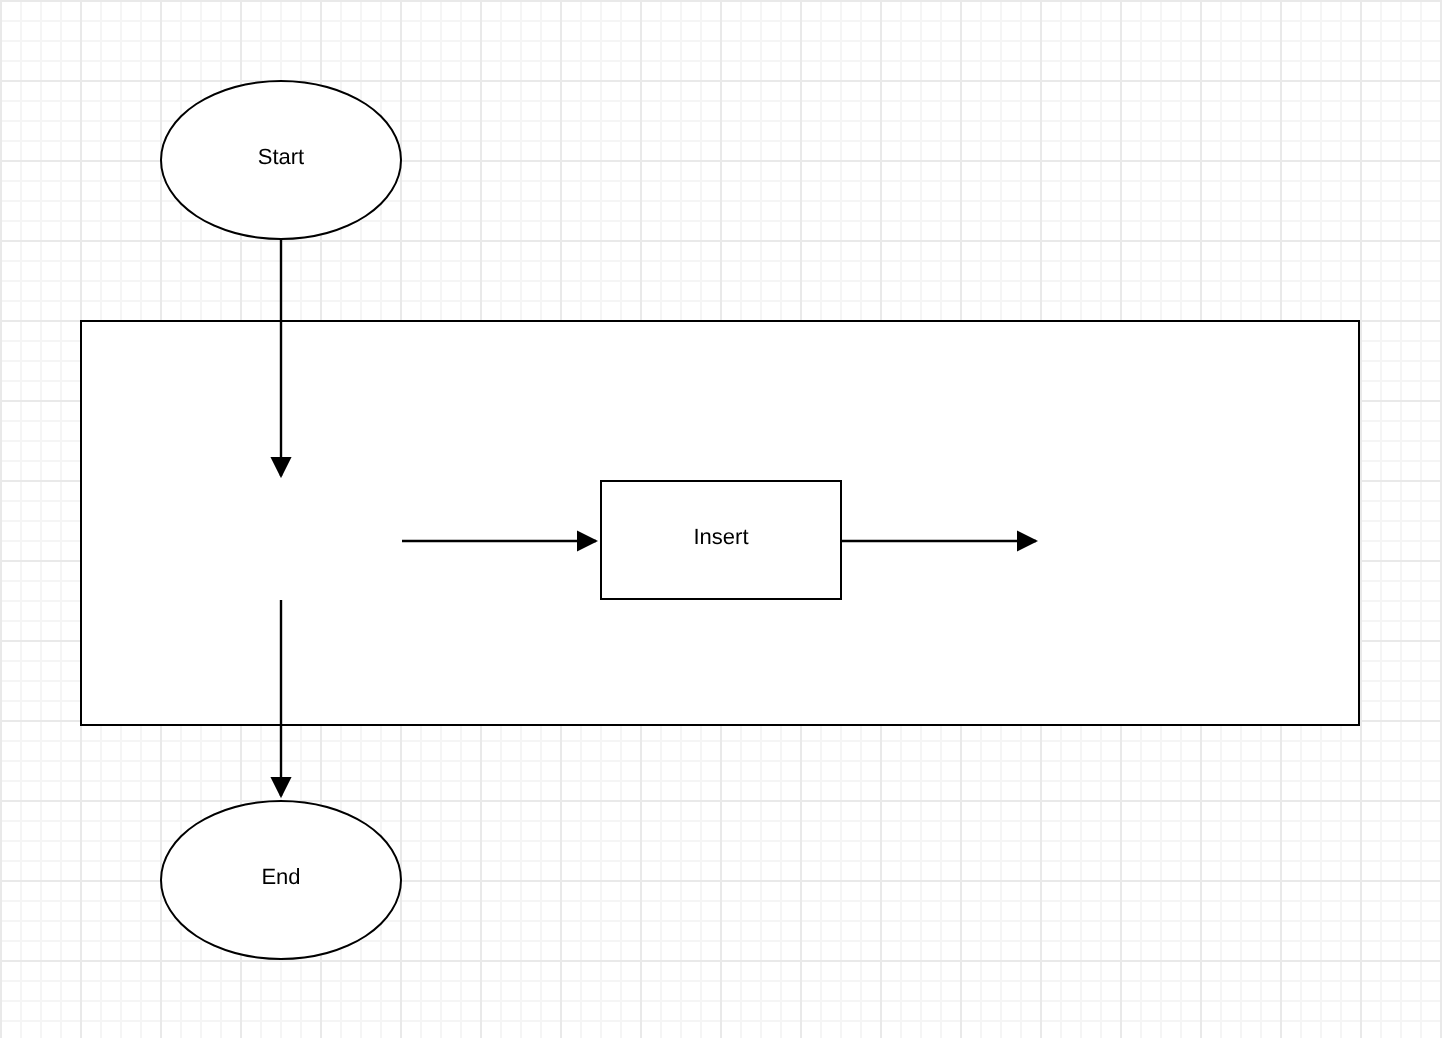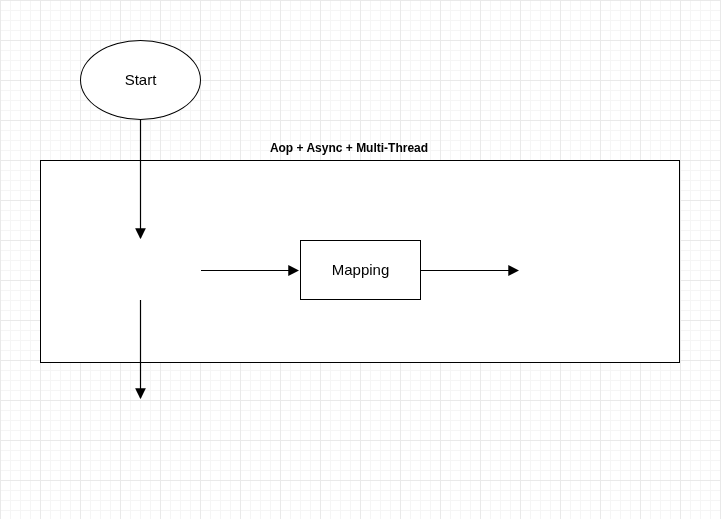--- a/index.html
+++ b/index.html
@@ -23,21 +23,21 @@
     background-size: 40px 40px, 40px 40px, 10px 10px, 10px 10px;
   }
   .node {
     position: absolute;
     box-sizing: border-box;
     background: #ffffff;
     border: 1px solid #000000;
     display: flex;
     align-items: center;
     justify-content: center;
-    font-size: 15px;
+    font-size: 11px;
     color: #000000;
     text-align: center;
     line-height: 1.2;
   }
   .ellipse { border-radius: 50%; }
   .node-start { left: 80px; top: 40px; width: 121px; height: 80px; }
   .node-end   { left: 80px; top: 400px; width: 121px; height: 80px; }
   .group-container {
     position: absolute;
     box-sizing: border-box;
@@ -62,33 +62,35 @@
     width: 721px; height: 519px;
     pointer-events: none;
   }
   .edge { stroke: #000000; stroke-width: 1.2; fill: none; }
 </style>
 </head>
 <body>
 
 <div class="canvas">
 
-  <div class="group-title">Aop + Async + Multi-Thread</div>
   <div class="group-container"></div>
 
   <div class="node ellipse node-start">
     <span>Start</span>
   </div>
 
 
   <div class="node node-mapping">
-    <span>Mapping</span>
+    <span>Insert</span>
   </div>
 
 
+  <div class="node ellipse node-end">
+    <span>End</span>
+  </div>
 
   <svg class="edges" width="721" height="519" viewBox="0 0 721 519" xmlns="http://www.w3.org/2000/svg">
     <defs>
       <marker id="arrowhead" viewBox="0 0 10 10" refX="9" refY="5" markerWidth="9" markerHeight="9" orient="auto-start-reverse">
         <path d="M0 0 L10 5 L0 10 Z" fill="#000000"></path>
       </marker>
     </defs>
     <path class="edge" d="M140.5 120 L140.5 238" marker-end="url(#arrowhead)"></path>
     <path class="edge" d="M201 270.5 L298 270.5" marker-end="url(#arrowhead)"></path>
     <path class="edge" d="M421 270.5 L518 270.5" marker-end="url(#arrowhead)"></path>

